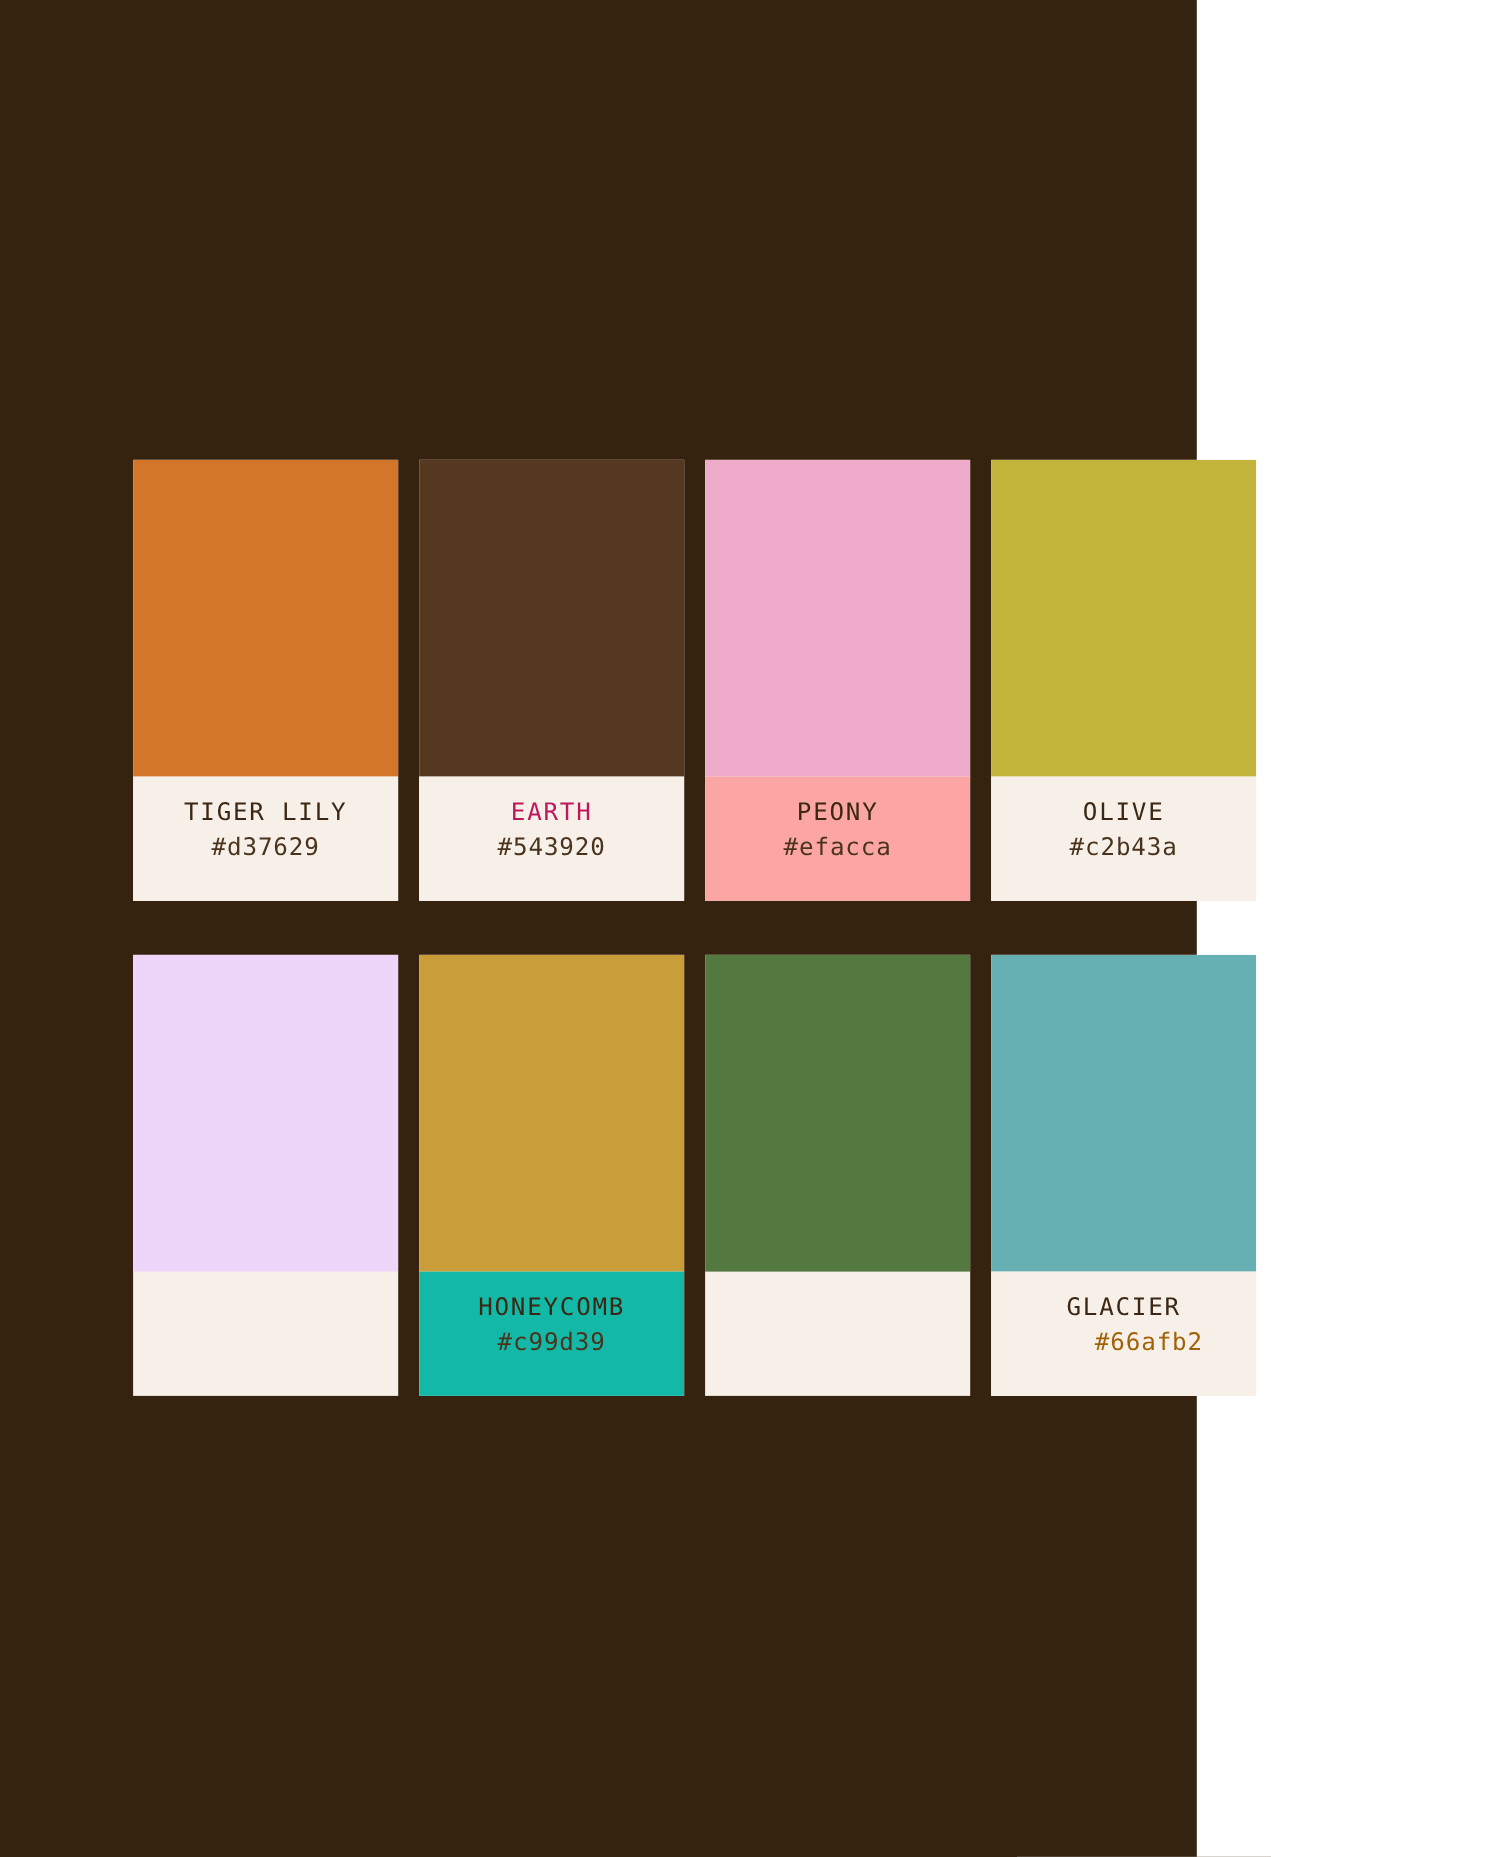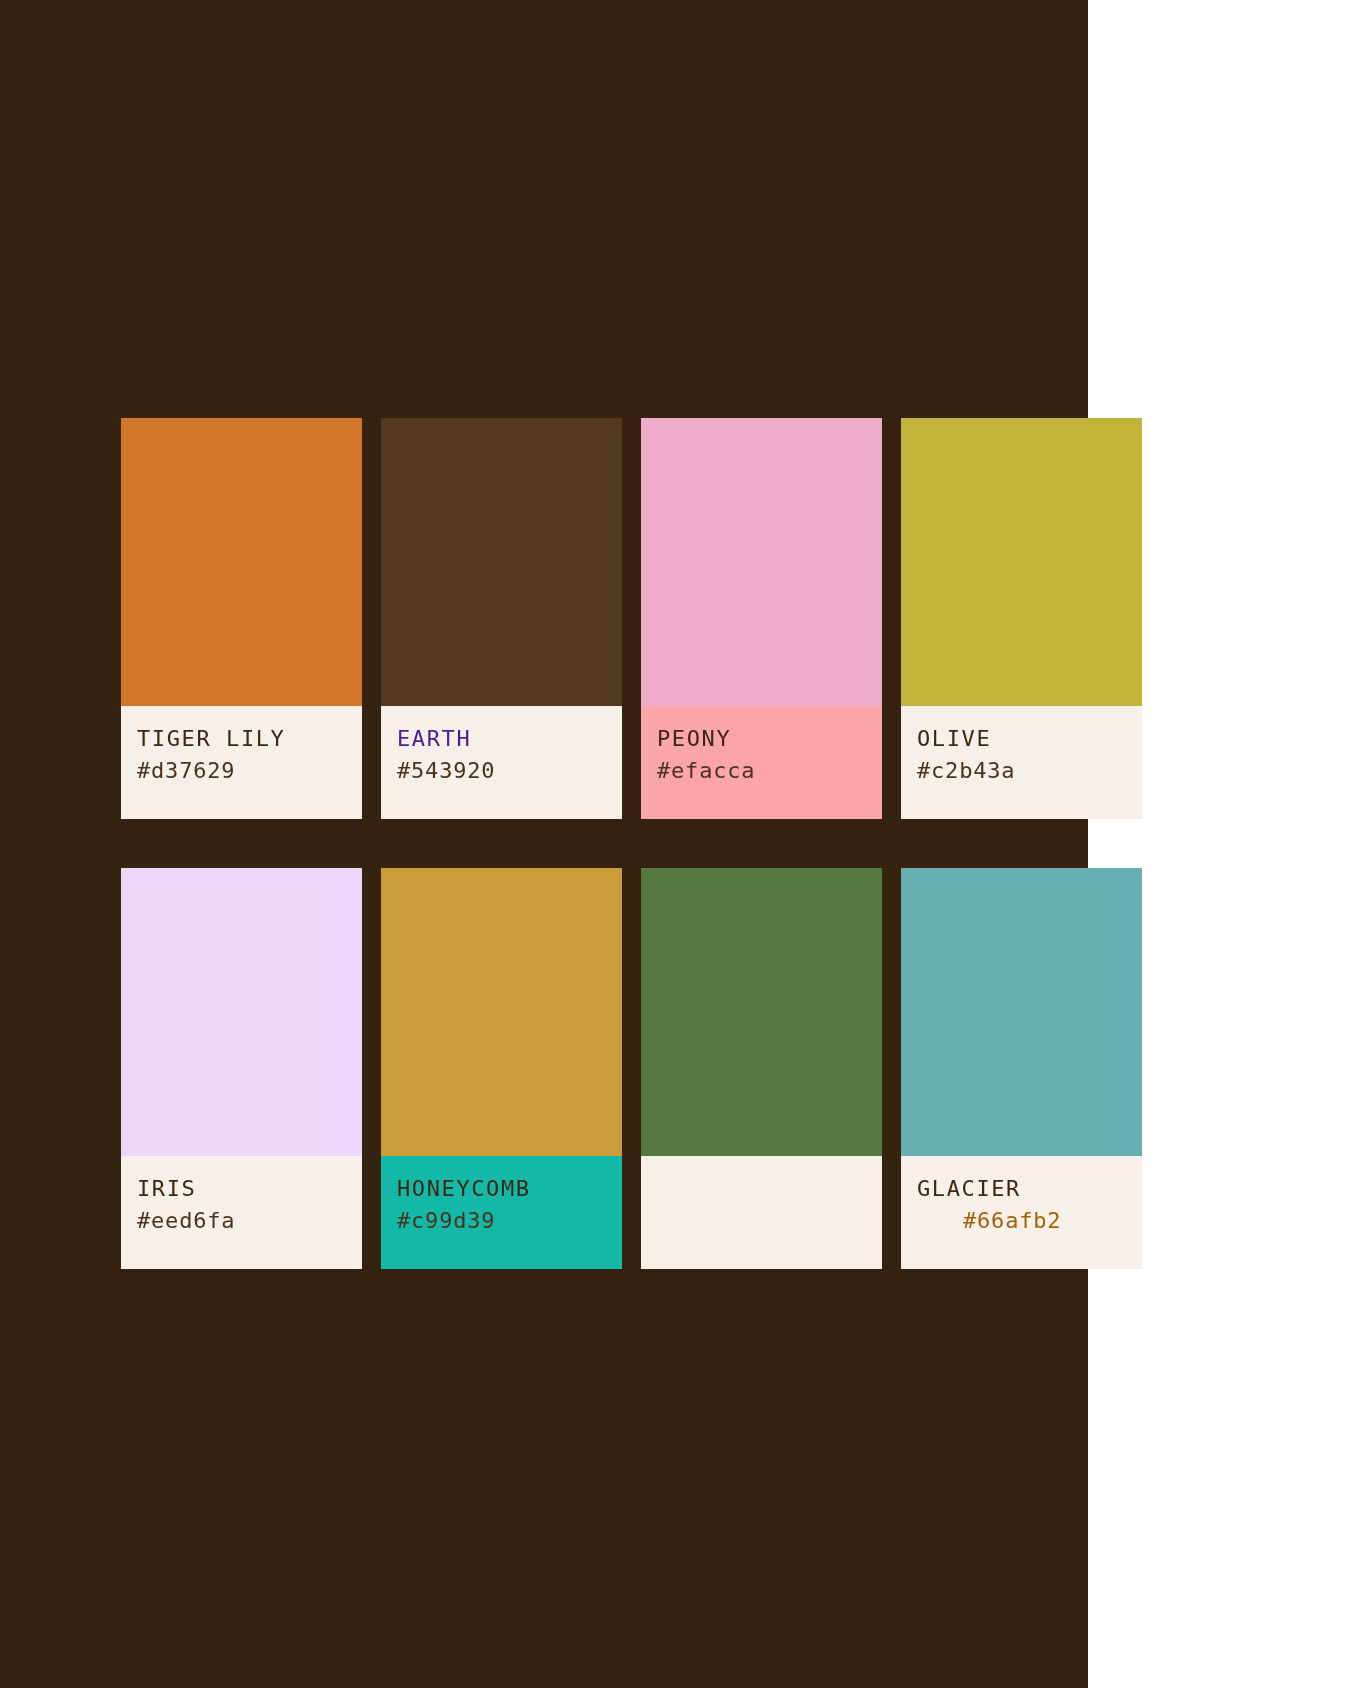--- a/index.html
+++ b/index.html
@@ -13,20 +13,21 @@
     overflow: hidden;
     font-family: "DejaVu Sans Mono", monospace;
   }
 
   #palette-board {
     position: relative;
     width: 1088px;
     height: 1688px;
     background: #35220f;
     box-sizing: border-box;
+    text-align: center;
   }
 
   #swatch-grid {
     position: absolute;
     left: 121px;
     top: 418px;
     width: 1020px;
     display: grid;
     grid-template-columns: repeat(4, 241px);
     grid-template-rows: repeat(2, 401px);
@@ -84,44 +85,40 @@
       <div class="swatch-card">
         <div class="swatch-color" style="background: rgb(211, 118, 41);"></div>
         <div class="swatch-label" style="background: rgb(247, 240, 232);">
           <div class="swatch-name" style="color: rgb(59, 39, 19);">TIGER LILY</div>
           <div class="swatch-hex" style="color: rgb(74, 51, 28);">#d37629</div>
         </div>
       </div>
       <div class="swatch-card">
         <div class="swatch-color" style="background: rgb(84, 57, 32);"></div>
         <div class="swatch-label" style="background: rgb(247, 240, 232);">
-          <div class="swatch-name" style="color: #4c1d95;">EARTH</div>
+          <div class="swatch-name" style="color: #be185d;">EARTH</div>
           <div class="swatch-hex" style="color: rgb(74, 51, 28);">#543920</div>
         </div>
       </div>
       <div class="swatch-card">
         <div class="swatch-color" style="background: rgb(239, 172, 202);"></div>
         <div class="swatch-label" style="background: #fca5a5;">
           <div class="swatch-name" style="color: rgb(59, 39, 19);">PEONY</div>
           <div class="swatch-hex" style="color: rgb(74, 51, 28);">#efacca</div>
         </div>
       </div>
       <div class="swatch-card">
         <div class="swatch-color" style="background: rgb(194, 180, 58);"></div>
         <div class="swatch-label" style="background: rgb(247, 240, 232);">
           <div class="swatch-name" style="color: rgb(59, 39, 19);">OLIVE</div>
           <div class="swatch-hex" style="color: rgb(74, 51, 28);">#c2b43a</div>
         </div>
       </div>
       <div class="swatch-card">
         <div class="swatch-color" style="background: rgb(238, 214, 250);"></div>
-        <div class="swatch-label" style="background: rgb(247, 240, 232);">
-          <div class="swatch-name" style="color: rgb(59, 39, 19);">IRIS</div>
-          <div class="swatch-hex" style="color: rgb(74, 51, 28);">#eed6fa</div>
-        </div>
       </div>
       <div class="swatch-card">
         <div class="swatch-color" style="background: rgb(201, 157, 57);"></div>
         <div class="swatch-label" style="background: #14b8a6;">
           <div class="swatch-name" style="color: rgb(59, 39, 19);">HONEYCOMB</div>
           <div class="swatch-hex" style="color: rgb(74, 51, 28);">#c99d39</div>
         </div>
       </div>
       <div class="swatch-card">
         <div class="swatch-color" style="background: rgb(83, 120, 64);"></div>

